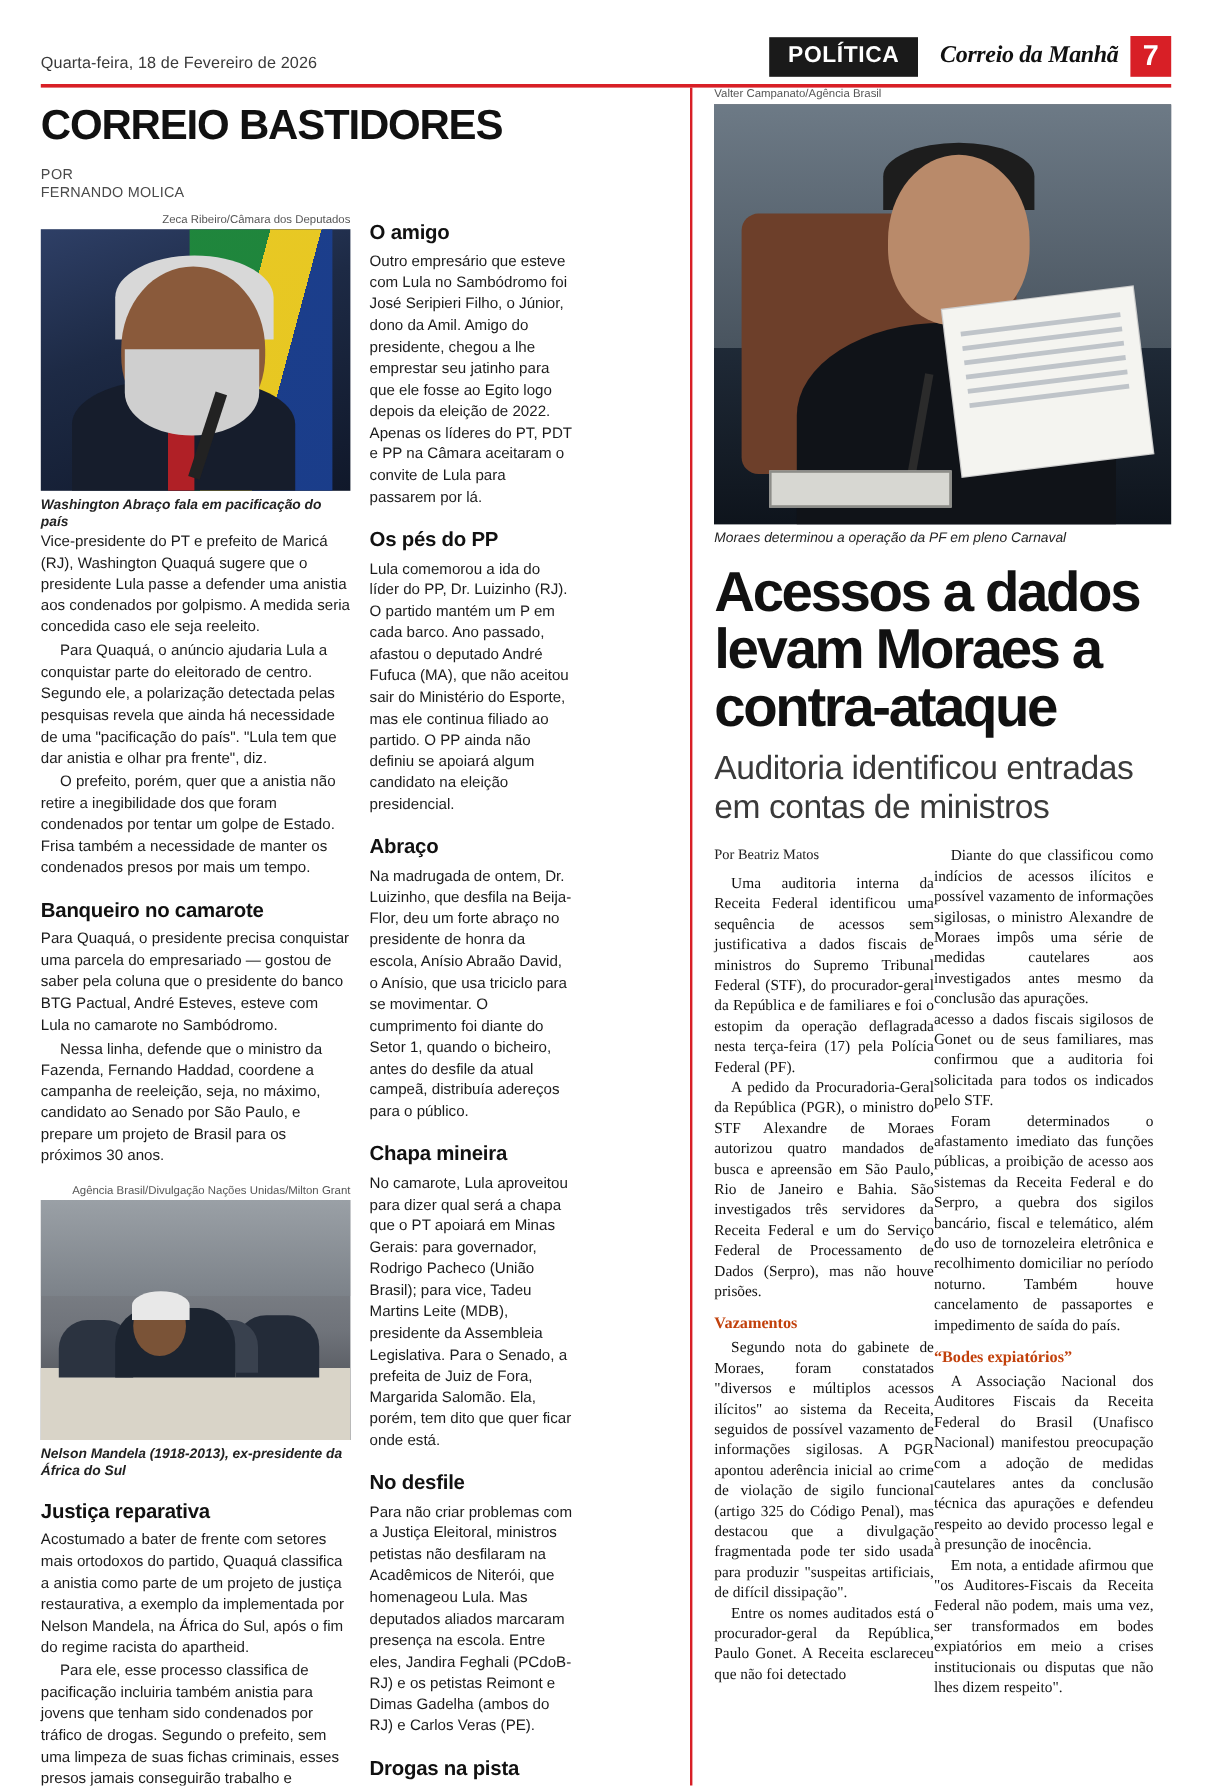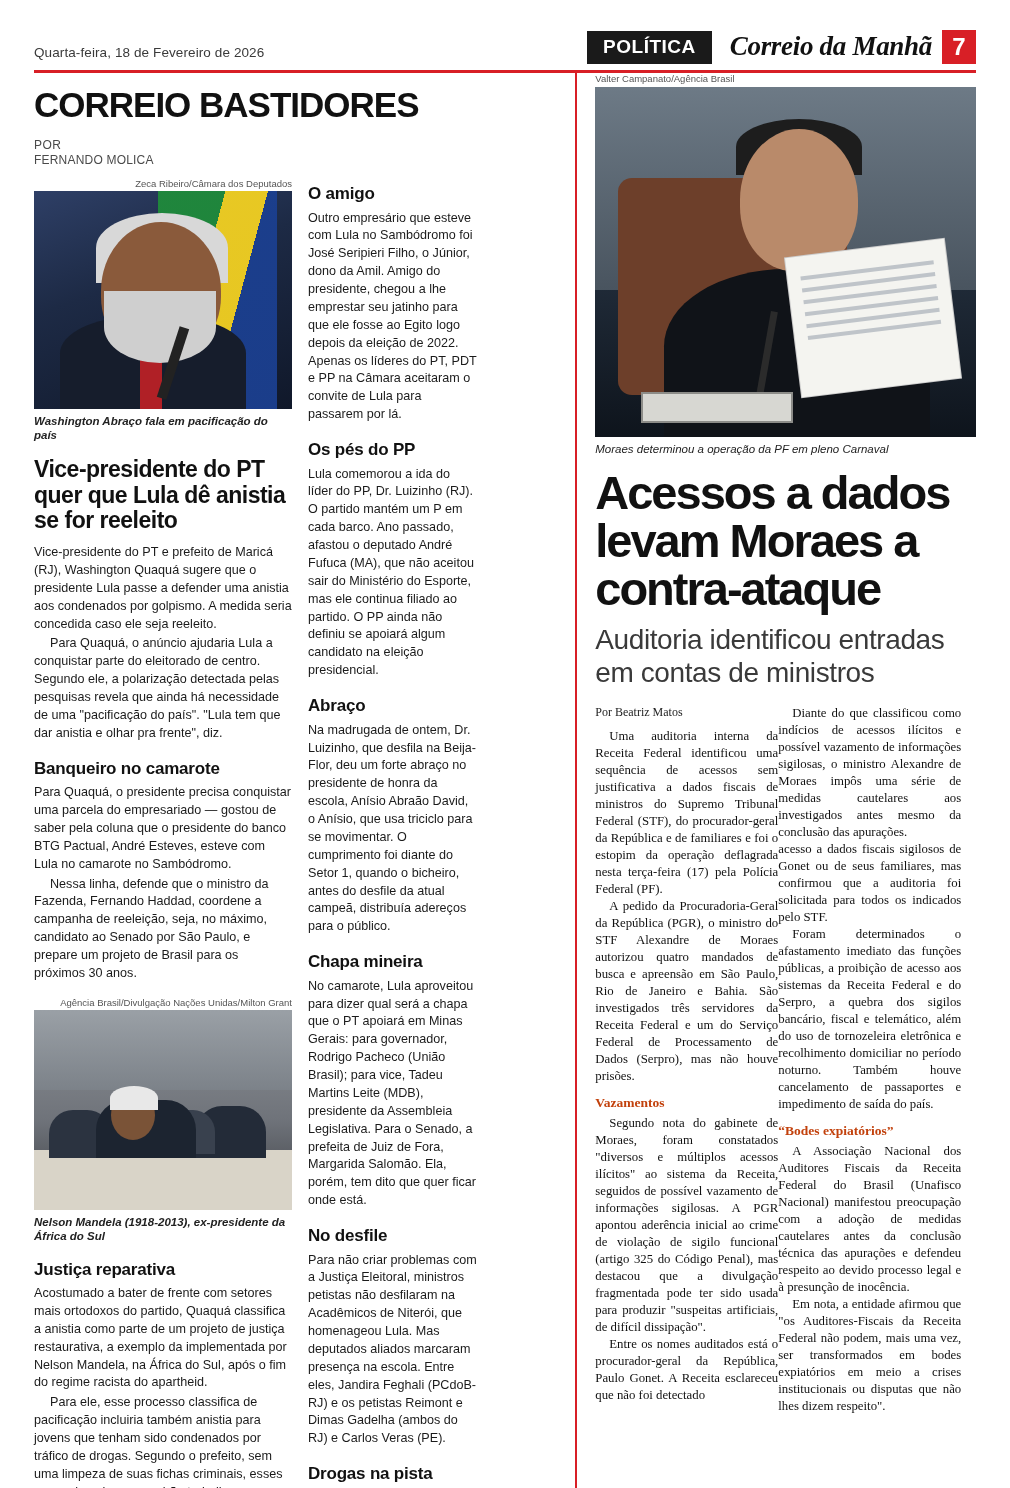--- a/index.html
+++ b/index.html
@@ -31,21 +31,21 @@
   .section-tag {
     background:#1a1a1a; color:#fff;
     font-family:"Liberation Sans", sans-serif;
     font-weight:bold; font-size:19px; letter-spacing:.5px;
     padding:5px 16px 6px 16px;
     margin-right:18px;
   }
   .paper-name {
     font-family:"Liberation Serif", serif;
     font-weight:bold; font-style:italic;
-    font-size:27px; letter-spacing:-.3px;
+    font-size:20px; letter-spacing:-.3px;
     color:#111; padding-bottom:2px; margin-right:10px;
   }
   .page-num {
     background:#d81f26; color:#fff;
     font-family:"Liberation Sans", sans-serif;
     font-weight:bold; font-size:24px;
     width:34px; height:34px;
     display:flex; align-items:center; justify-content:center;
   }
   .rule-top { height:3px; background:#d81f26; margin-top:6px; }
@@ -232,24 +232,24 @@
             <div class="flagA"></div>
               <div class="body"></div>
               <div class="tie"></div>
             <div class="hair"></div>
               <div class="head"></div>
               <div class="beard"></div>
               <div class="mic"></div>
           </div>
           <div class="photo-cap">Washington Abraço fala em pacificação do país</div>
 
-          <h2 class="headline">Vice-presidente do PT quer que Lula dê anistia se for reeleito</h2>
 
           <p class="body">Vice-presidente do PT e prefeito de Maricá (RJ), Washington Quaquá sugere que o presidente Lula passe a defender uma anistia aos condenados por golpismo. A medida seria concedida caso ele seja reeleito.</p>
           <p class="body ind">Para Quaquá, o anúncio ajudaria Lula a conquistar parte do eleitorado de centro. Segundo ele, a polarização detectada pelas pesquisas revela que ainda há necessidade de uma "pacificação do país". "Lula tem que dar anistia e olhar pra frente", diz.</p>
+          <p class="body ind">O prefeito, porém, quer que a anistia não retire a inegibilidade dos que foram condenados por tentar um golpe de Estado. Frisa também a necessidade de manter os condenados presos por mais um tempo.</p>
 
           <h3 class="sub">Banqueiro no camarote</h3>
           <p class="body">Para Quaquá,  o presidente precisa conquistar uma parcela do empresariado — gostou de saber pela coluna que o presidente do banco BTG Pactual, André Esteves, esteve com Lula no camarote no Sambódromo.</p>
           <p class="body ind">Nessa linha, defende que o ministro da Fazenda, Fernando Haddad, coordene a campanha de reeleição, seja, no máximo, candidato ao Senado por São Paulo, e prepare um projeto de Brasil para os próximos 30 anos.</p>
 
           <div class="credit" style="margin-top:14px">Agência Brasil/Divulgação Nações Unidas/Milton Grant</div>
           <div class="photo ph-mandela">
             <div class="panelwall"></div>
               <div class="desk"></div>
             <div class="f1"></div>

